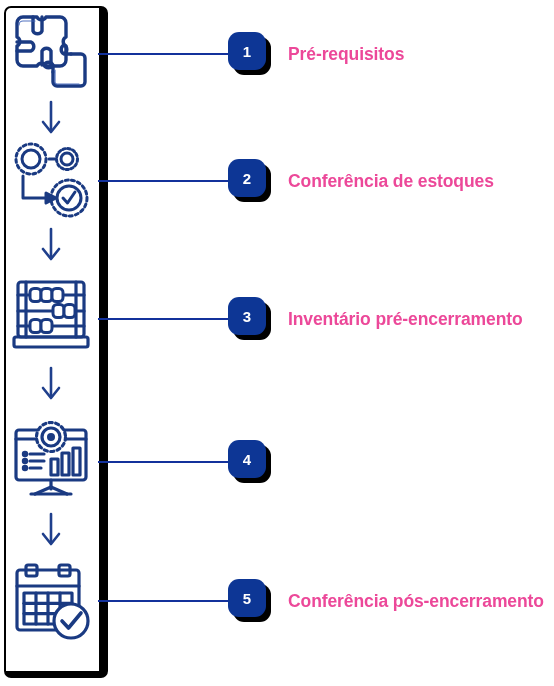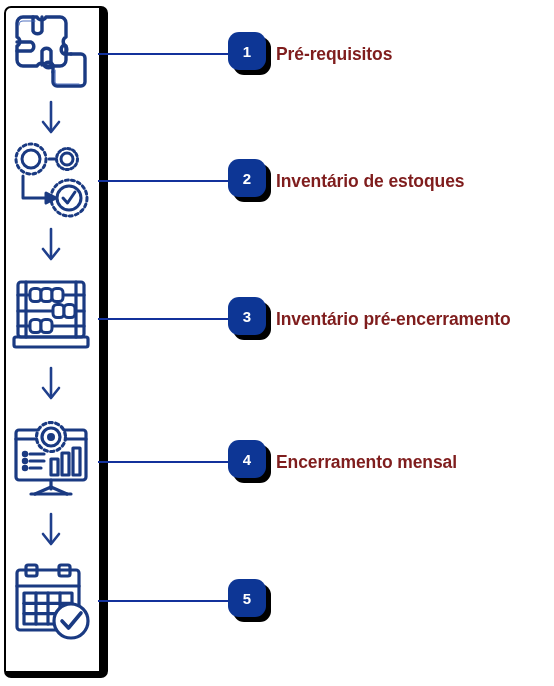--- a/index.html
+++ b/index.html
@@ -102,25 +102,25 @@
     color: #ffffff;
     font-size: 15px;
     font-weight: bold;
     display: flex;
     align-items: center;
     justify-content: center;
     line-height: 1;
   }
 
   .step-label {
-    color: #7f1d1d;
+    color: #ec4899;
     font-size: 17.5px;
     font-weight: bold;
     white-space: nowrap;
-    margin-left: 4px;
+    margin-left: 16px;
     letter-spacing: -0.1px;
   }
 </style>
 </head>
 <body>
 
 <div id="canvas">
 
   <div class="flow-container"></div>
 
@@ -300,39 +300,39 @@
       <div class="badge">1</div>
     </div>
     <div class="step-label">Pré-requisitos</div>
   </div>
 
   <div class="step-row" style="top:157px;">
     <div class="badge-wrap">
       <div class="badge-shadow"></div>
       <div class="badge">2</div>
     </div>
-    <div class="step-label">Inventário de estoques</div>
+    <div class="step-label">Conferência de estoques</div>
   </div>
 
   <div class="step-row" style="top:295px;">
     <div class="badge-wrap">
       <div class="badge-shadow"></div>
       <div class="badge">3</div>
     </div>
     <div class="step-label">Inventário pré-encerramento</div>
   </div>
 
   <div class="step-row" style="top:438px;">
     <div class="badge-wrap">
       <div class="badge-shadow"></div>
       <div class="badge">4</div>
     </div>
-    <div class="step-label">Encerramento mensal</div>
   </div>
 
   <div class="step-row" style="top:577px;">
     <div class="badge-wrap">
       <div class="badge-shadow"></div>
       <div class="badge">5</div>
     </div>
+    <div class="step-label">Conferência pós-encerramento</div>
   </div>
 
 </div>
 
 </body></html>

